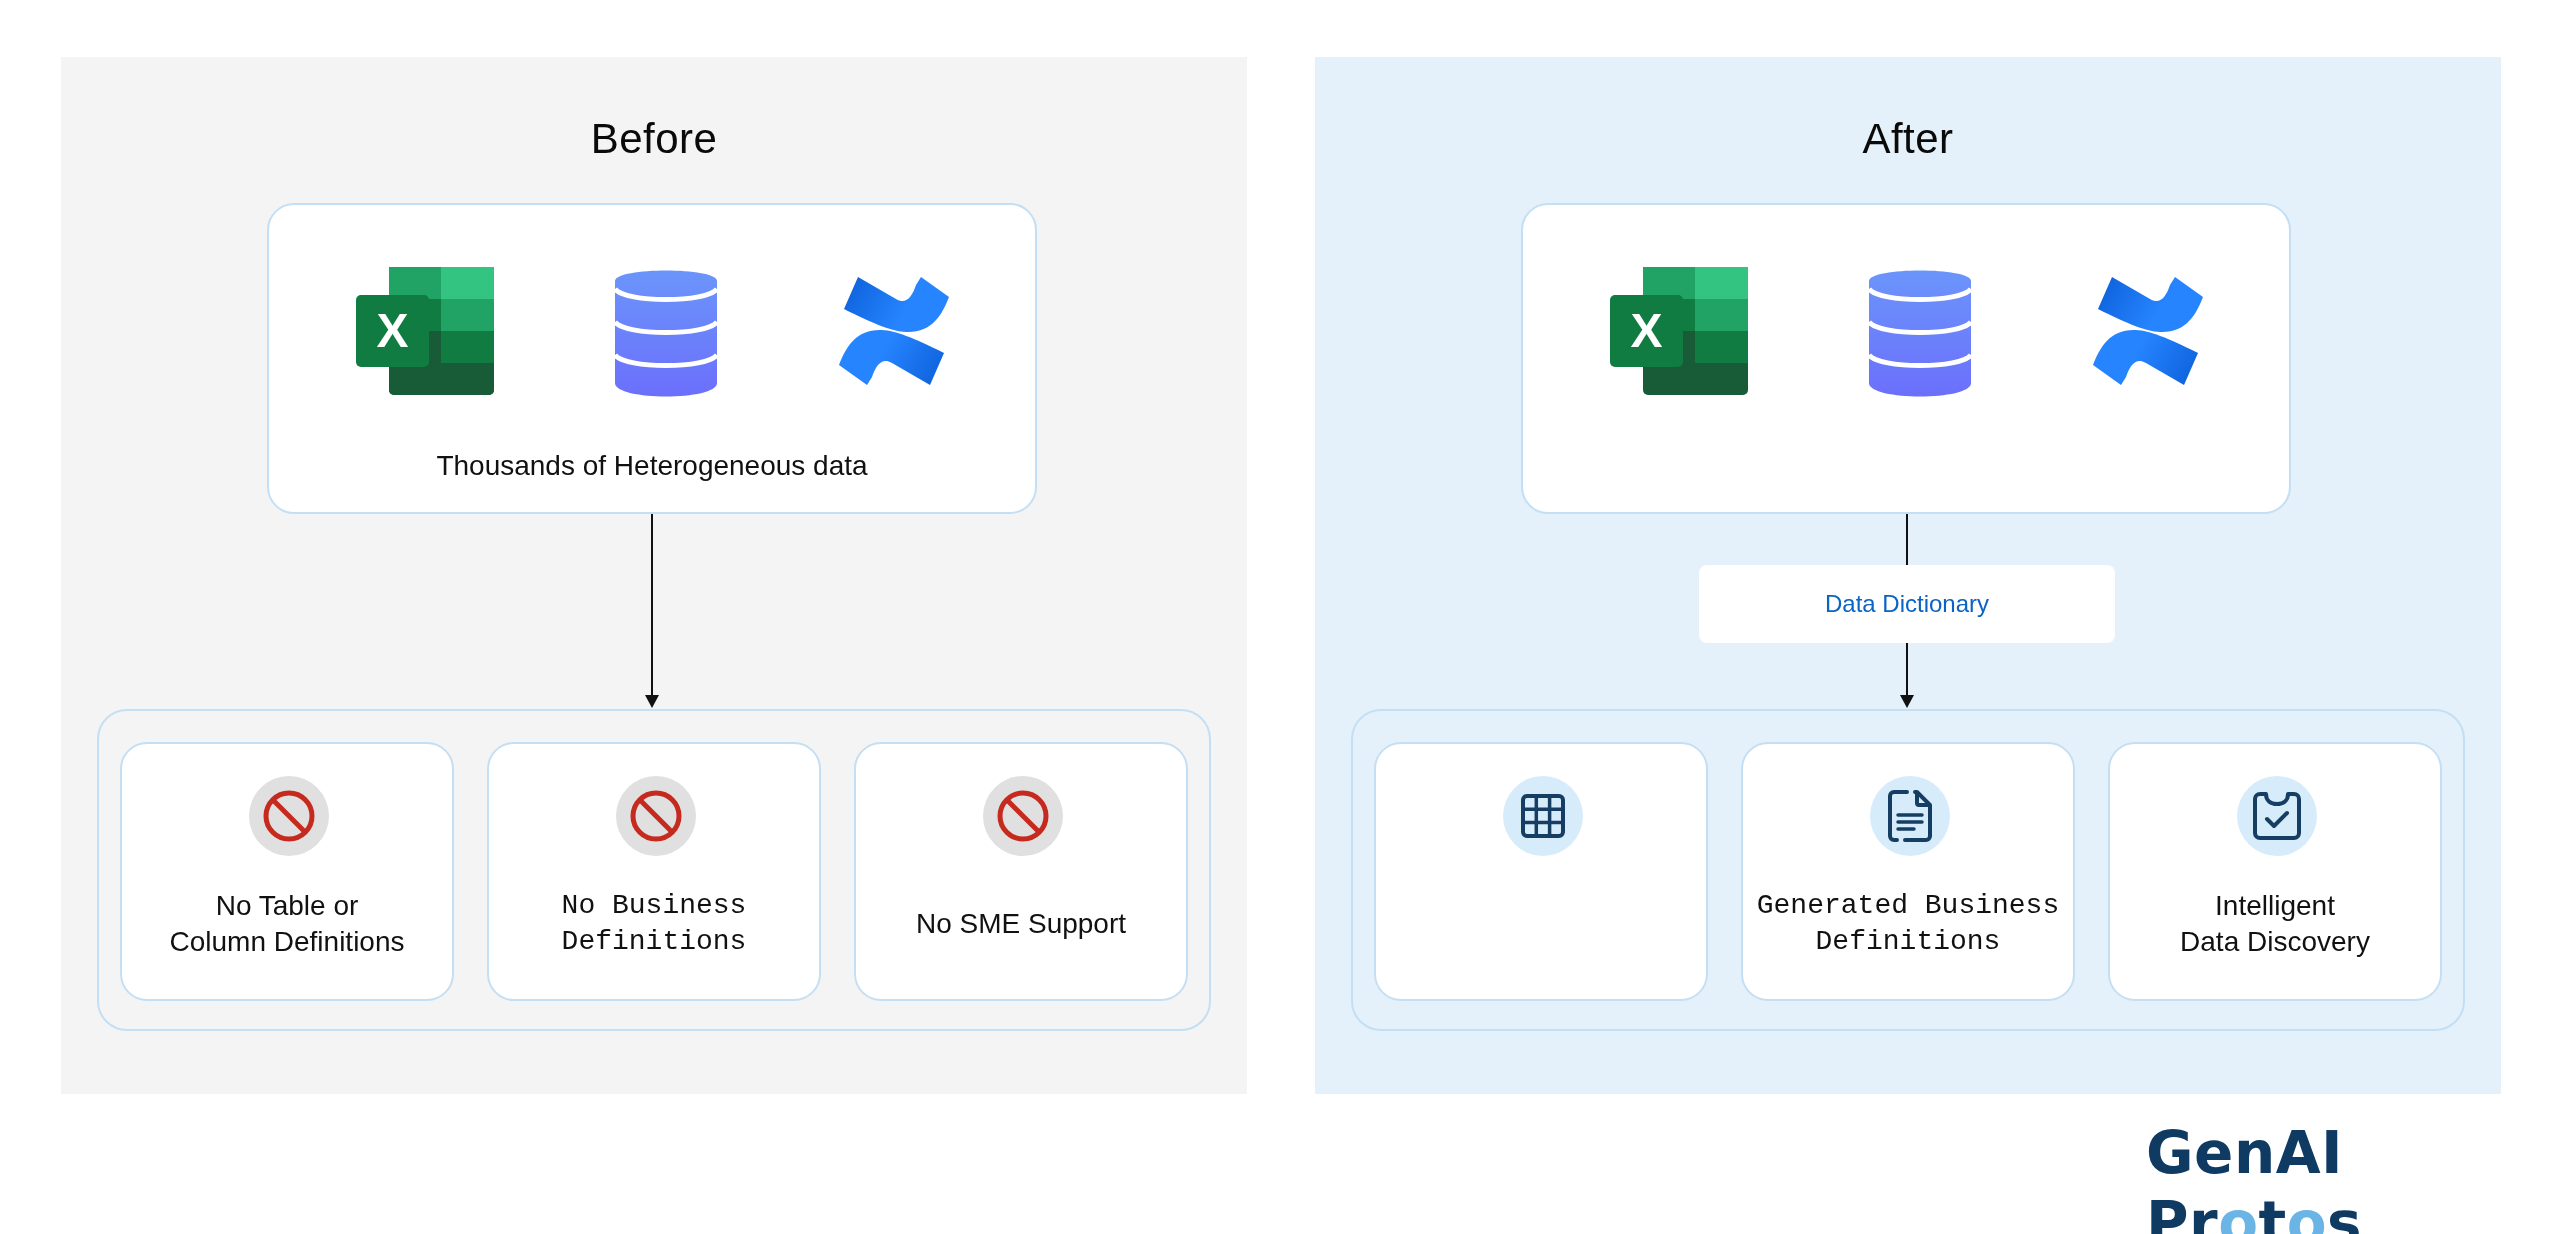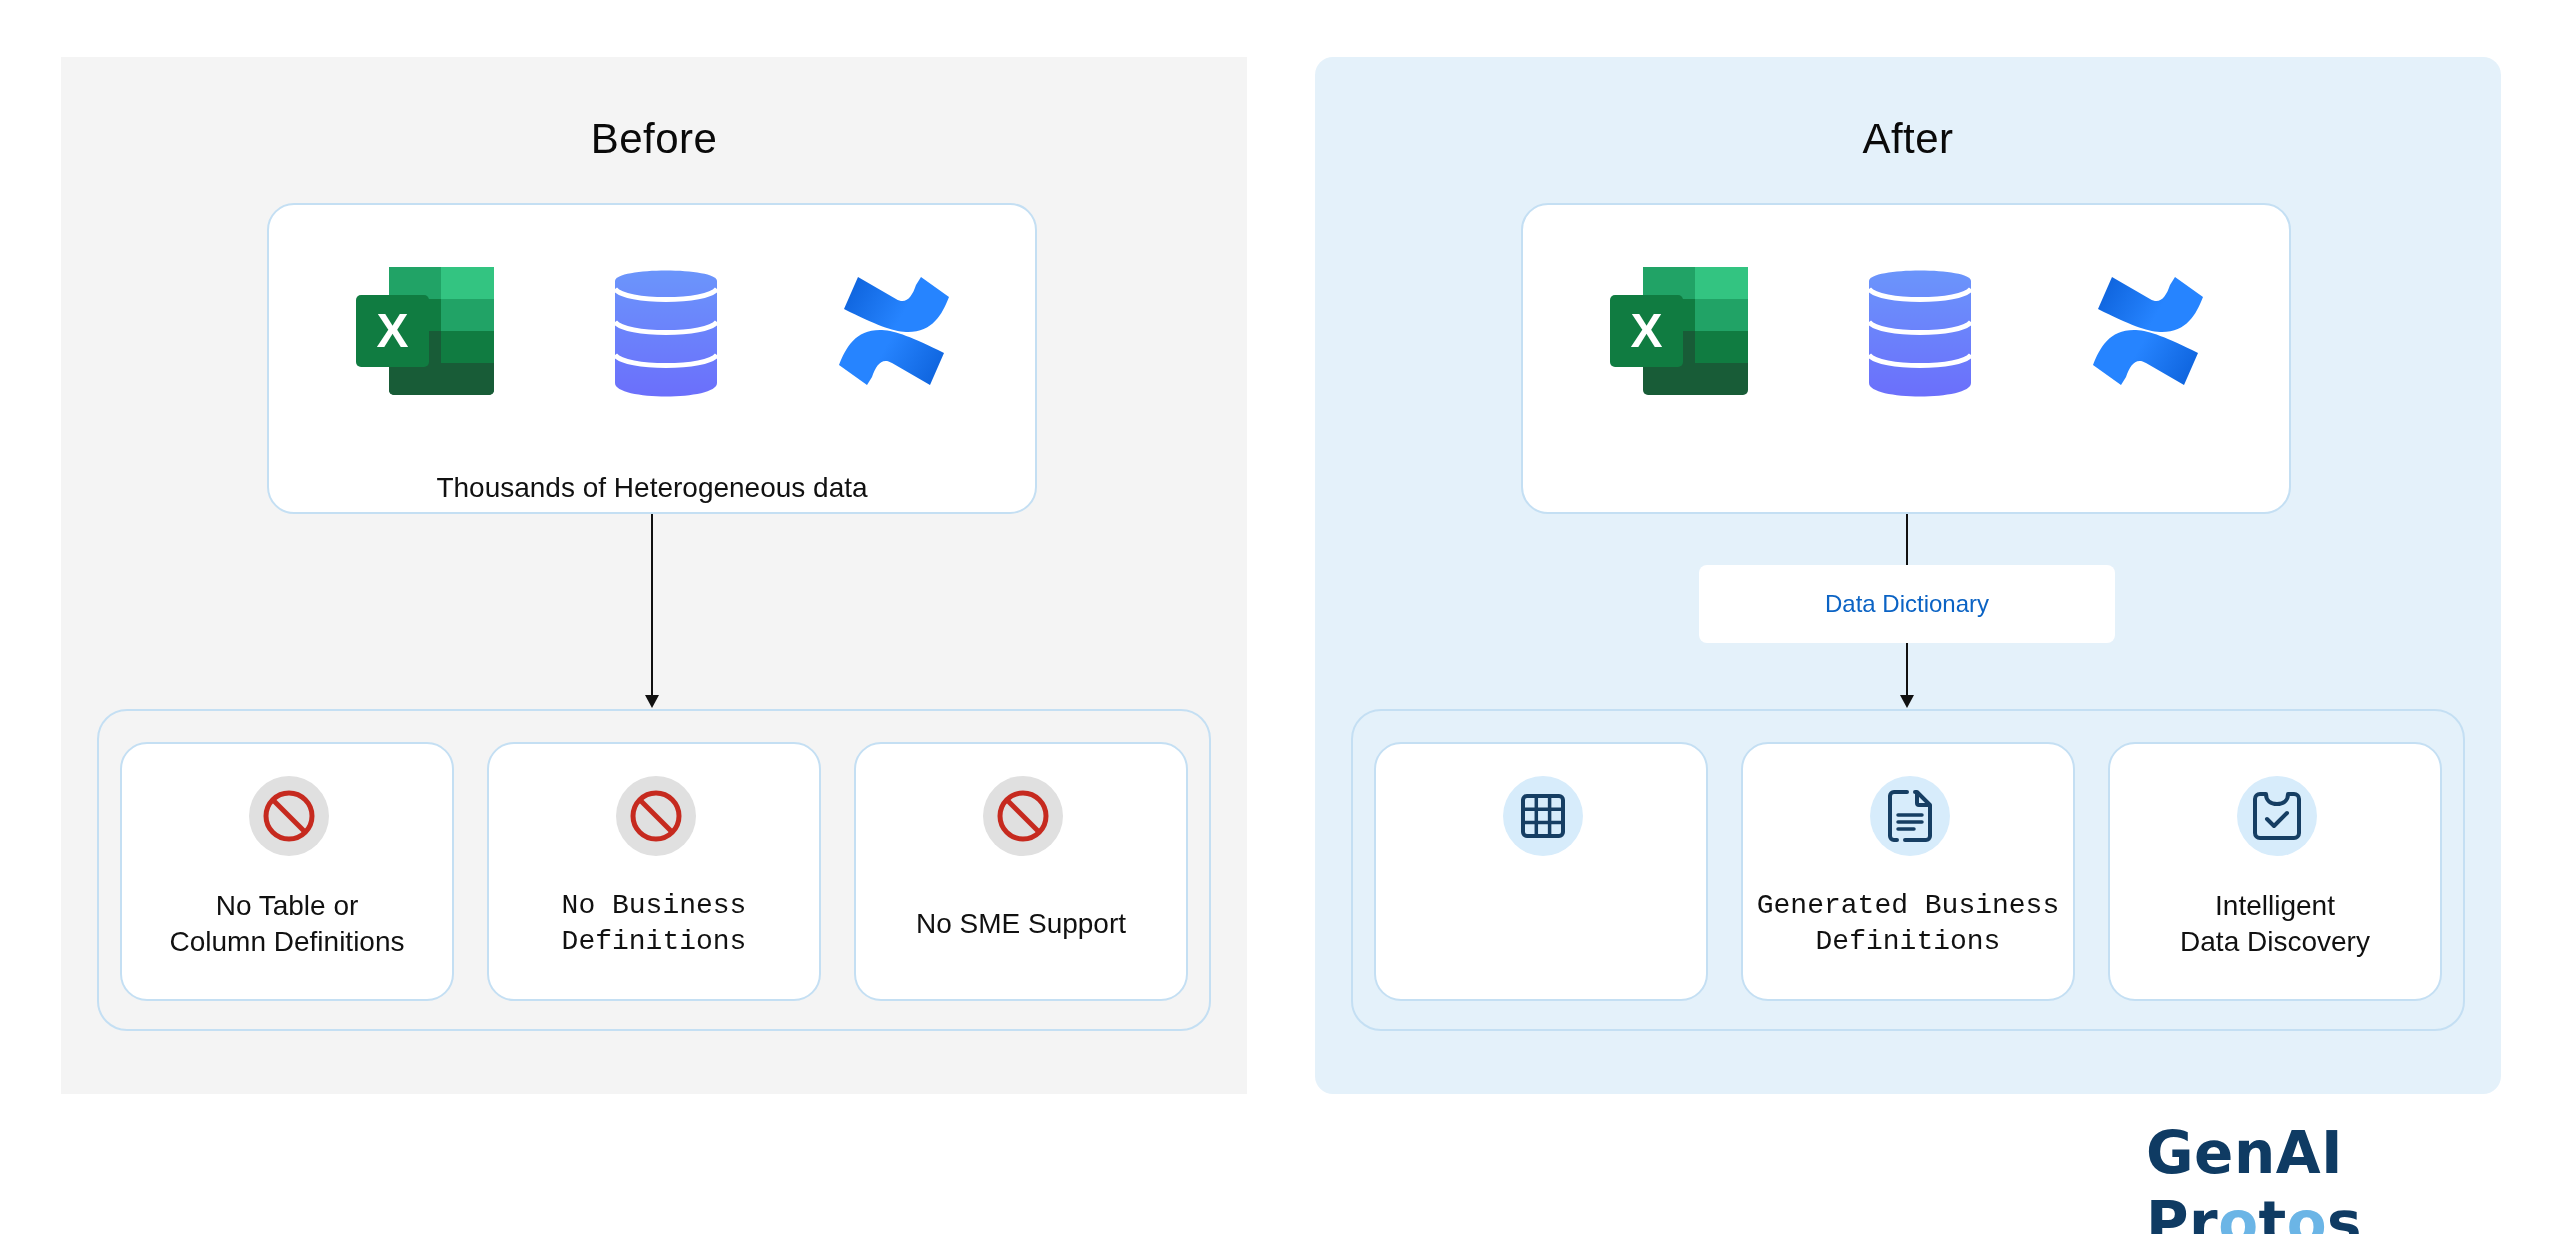--- a/index.html
+++ b/index.html
@@ -1,40 +1,40 @@
 <!DOCTYPE html>
 <html><head>
 <meta charset="utf-8">
 <style>
   * { box-sizing: border-box; margin: 0; padding: 0; }
   html, body { width: 2560px; height: 1234px; background: #ffffff; overflow: hidden; }
   body { position: relative; font-family: "Liberation Sans", "DejaVu Sans", sans-serif; color: #111111; }
 
   .panel { position: absolute; top: 57px; height: 1037px; width: 1186px; }
   .panel.before { left: 61px; background: #f4f4f4; }
-  .panel.after  { left: 1315px; background: #e4f1fa; border-radius: 18px; }
+  .panel.after  { left: 1315px; background: #e4f1fa; }
 
   .panel-title {
     position: absolute; left: 0; right: 0; top: 42px;
     text-align: center; font-size: 42px; line-height: 80px; color: #0a0a0a;
     letter-spacing: 0.5px;
   }
 
   .source-card {
     position: absolute; left: 206px; top: 146px; width: 770px; height: 311px;
     background: #ffffff; border: 2px solid #c4dff3; border-radius: 27px;
   }
   .source-icons { position: absolute; left: 0; right: 0; top: 60px; height: 130px; }
   .src-icon { position: absolute; top: 0; }
   .src-icon.excel { left: 87px; top: 2px; width: 140px; height: 130px; }
   .src-icon.db { left: 346px; top: 2px; width: 102px; height: 130px; }
   .src-icon.conf { left: 567px; top: 10px; width: 116px; height: 112px; }
   .source-caption {
     position: absolute; left: 0; right: 0; top: 243px;
-    text-align: center; font-size: 28px; line-height: 36px; color: #111; margin-top: 22px;
+    text-align: center; font-size: 28px; line-height: 36px; color: #111;
   }
 
   .connector { position: absolute; width: 2px; background: #111; }
   .arrow-head {
     position: absolute; width: 0; height: 0;
     border-left: 7px solid transparent; border-right: 7px solid transparent;
     border-top: 13px solid #111;
   }
 
   .dict-box {

